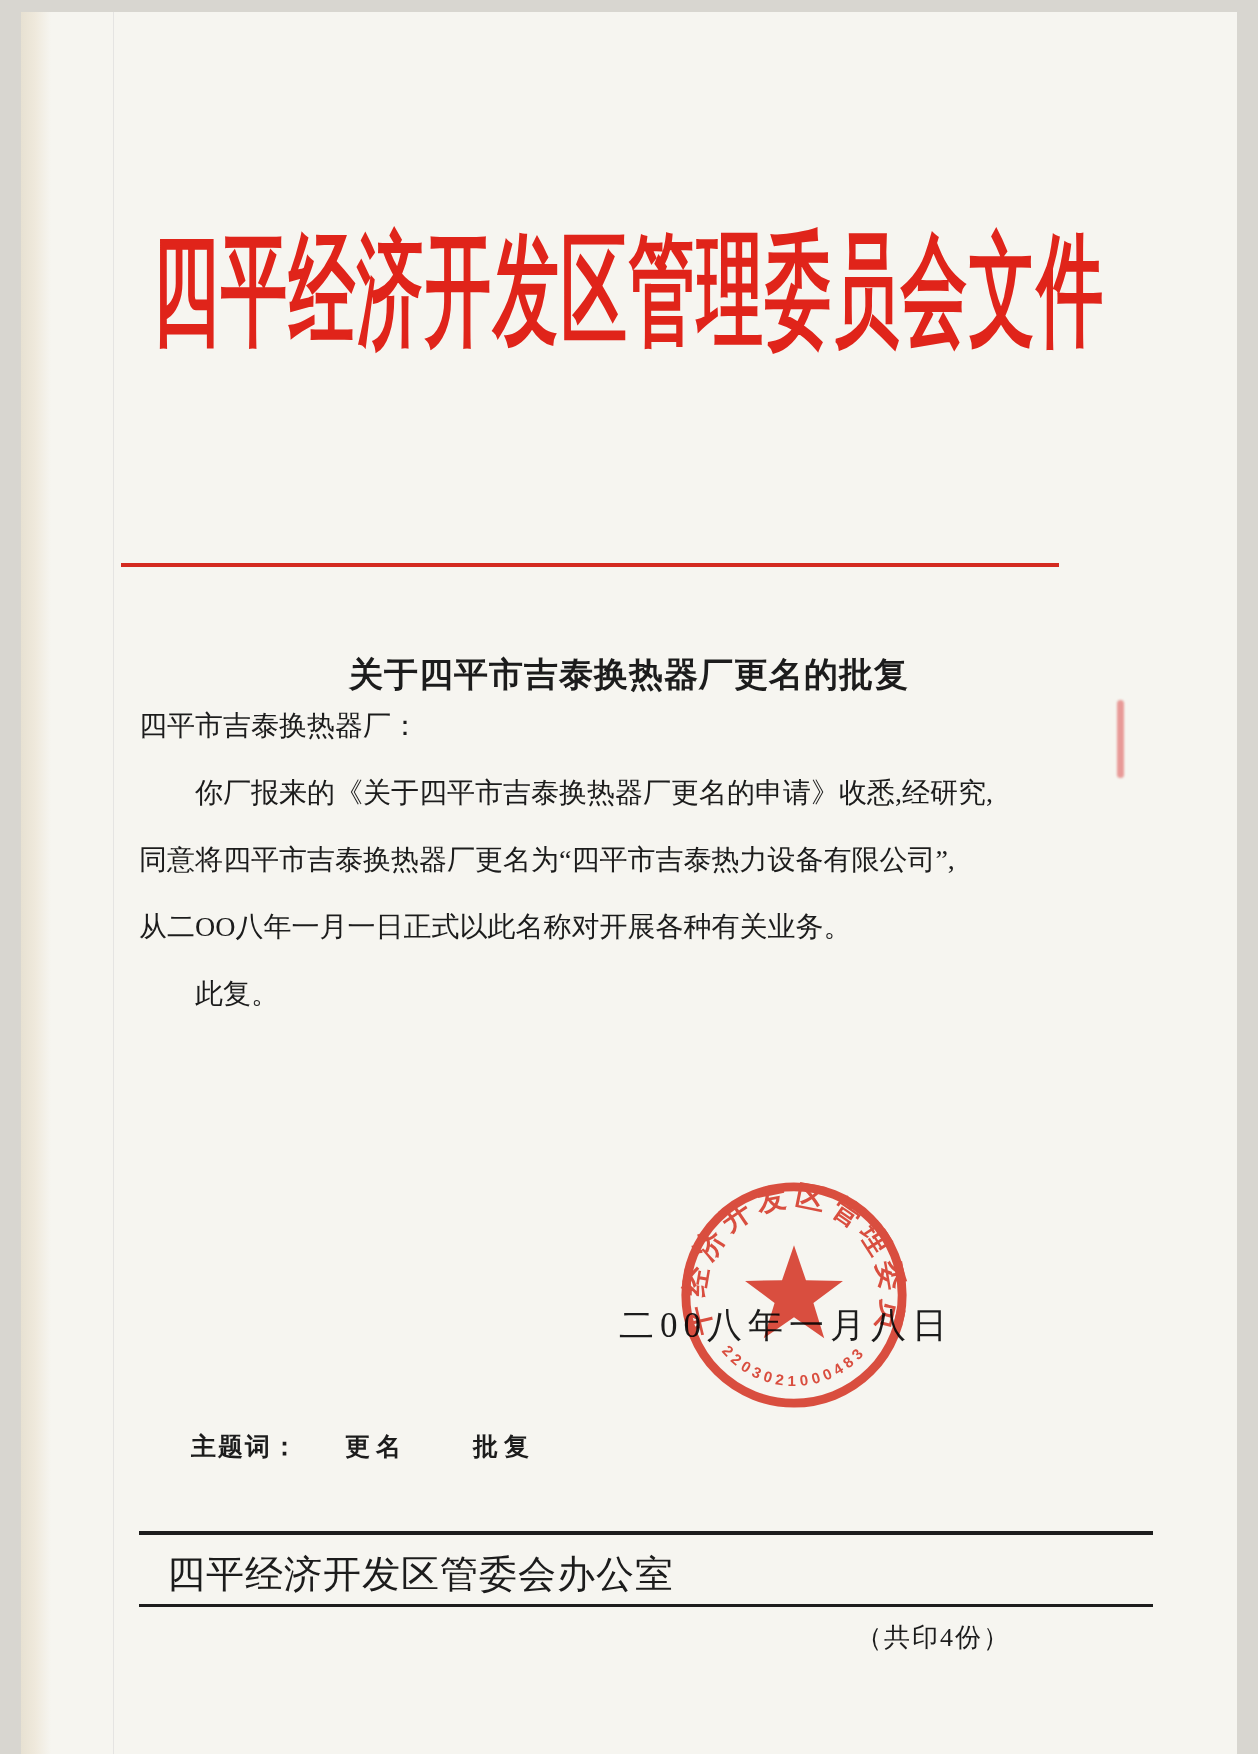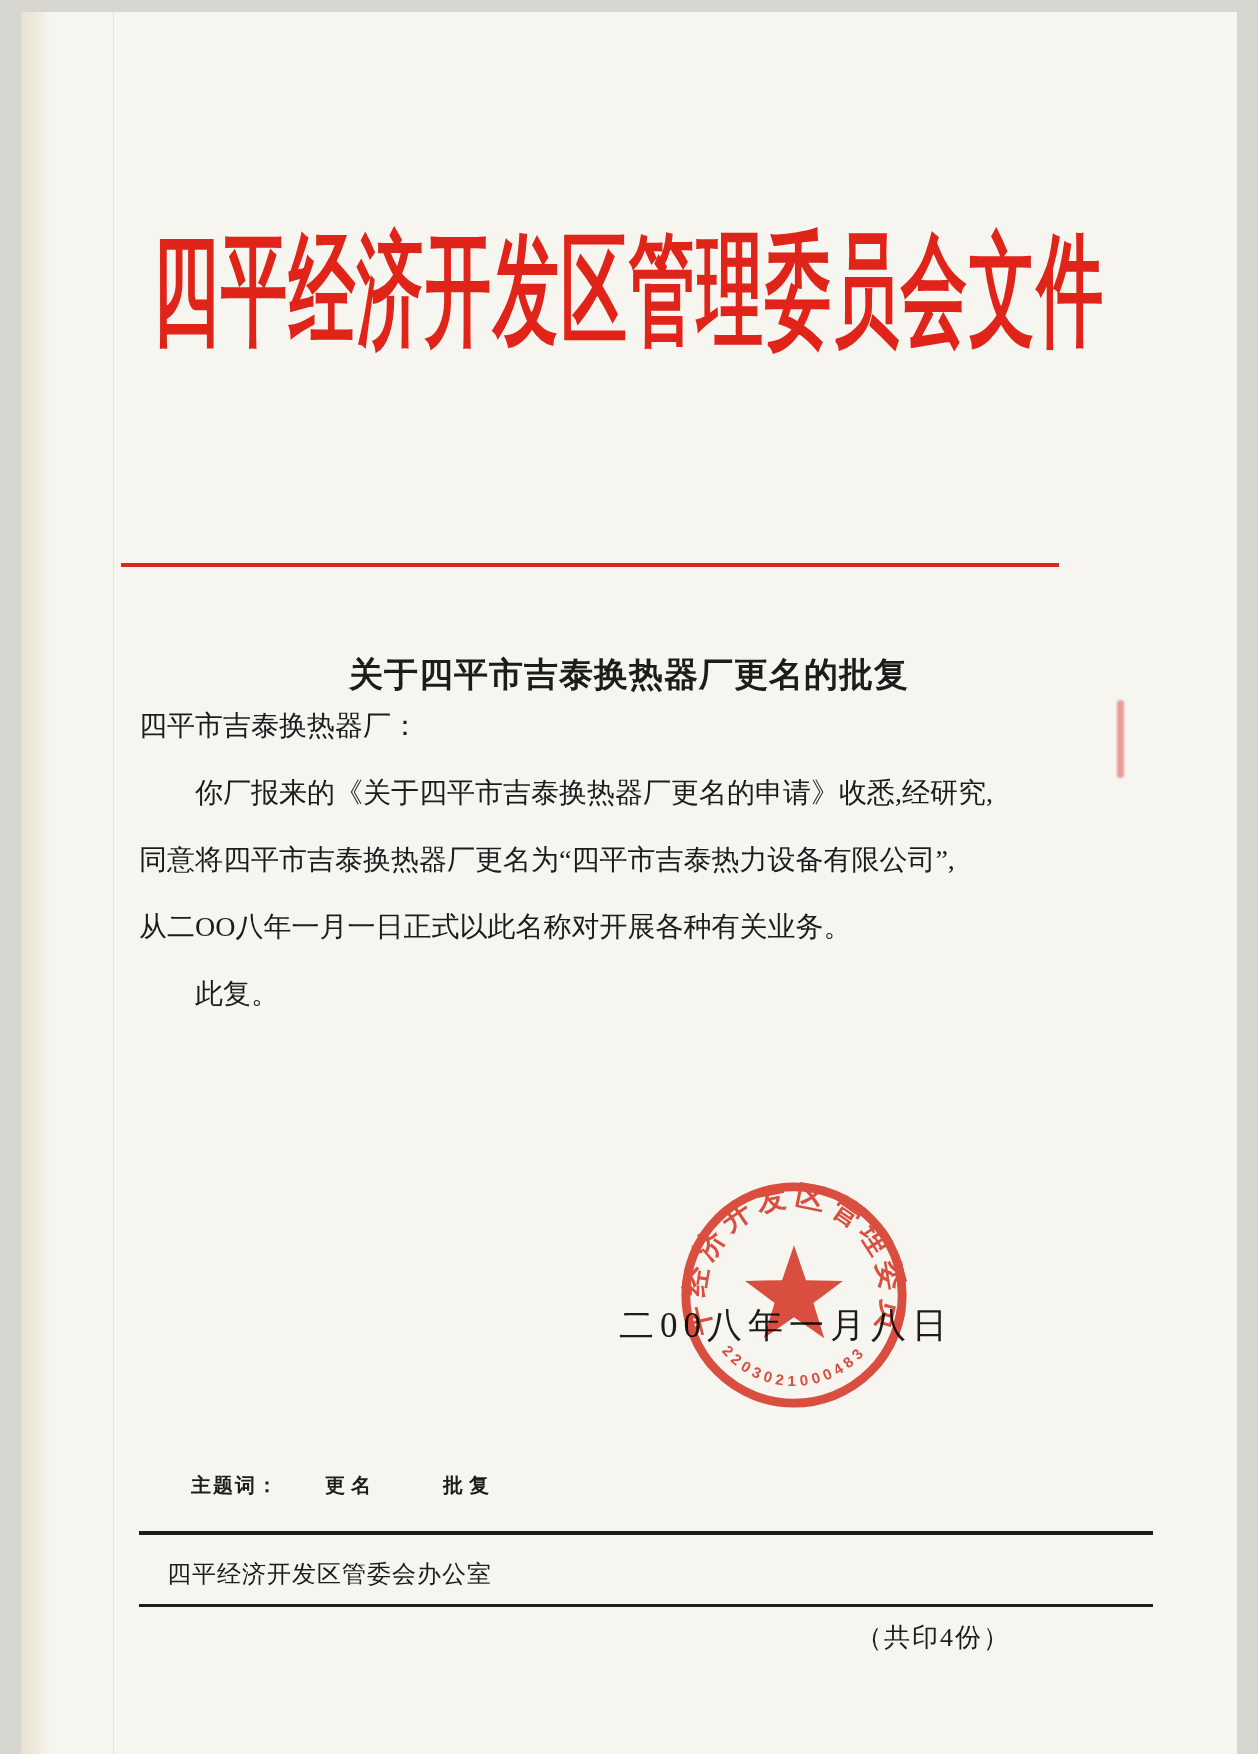--- a/index.html
+++ b/index.html
@@ -52,34 +52,34 @@
   .indent{text-indent:2em;}
   .date-line{
     position:absolute;top:1290px;left:598px;
     font-size:35px;letter-spacing:6px;white-space:nowrap;
   }
   .stamp{
     position:absolute;left:640px;top:1150px;width:266px;height:266px;
     mix-blend-mode:multiply;opacity:.92;
   }
   .subject-row{
-    position:absolute;top:1460px;left:170px;
-    font-size:20px;font-weight:bold;
+    position:absolute;top:1418px;left:170px;
+    font-size:25px;font-weight:bold;
     font-family:"Liberation Sans", sans-serif;
     display:flex;align-items:flex-start;
   }
   .subject-row .label{margin-right:46px;letter-spacing:2px;}
   .subject-row .term{margin-right:66px;letter-spacing:6px;}
   .black-rule-1{
     position:absolute;top:1519px;left:118px;width:1014px;height:4px;background:#1d1d1d;
   }
   .footer-row{
     position:absolute;top:1536px;left:118px;width:1014px;height:52px;
     display:flex;justify-content:space-between;align-items:center;
-    font-size:24px;
+    font-size:38px;
   }
   .footer-row .office{margin-left:28px;letter-spacing:1px;}
   .footer-row .print-date{margin-right:78px;letter-spacing:1px;}
   .black-rule-2{
     position:absolute;top:1592px;left:118px;width:1014px;height:3px;background:#1d1d1d;
   }
   .copies-note{
     position:absolute;top:1608px;right:226px;
     font-size:26px;letter-spacing:2px;
   }

